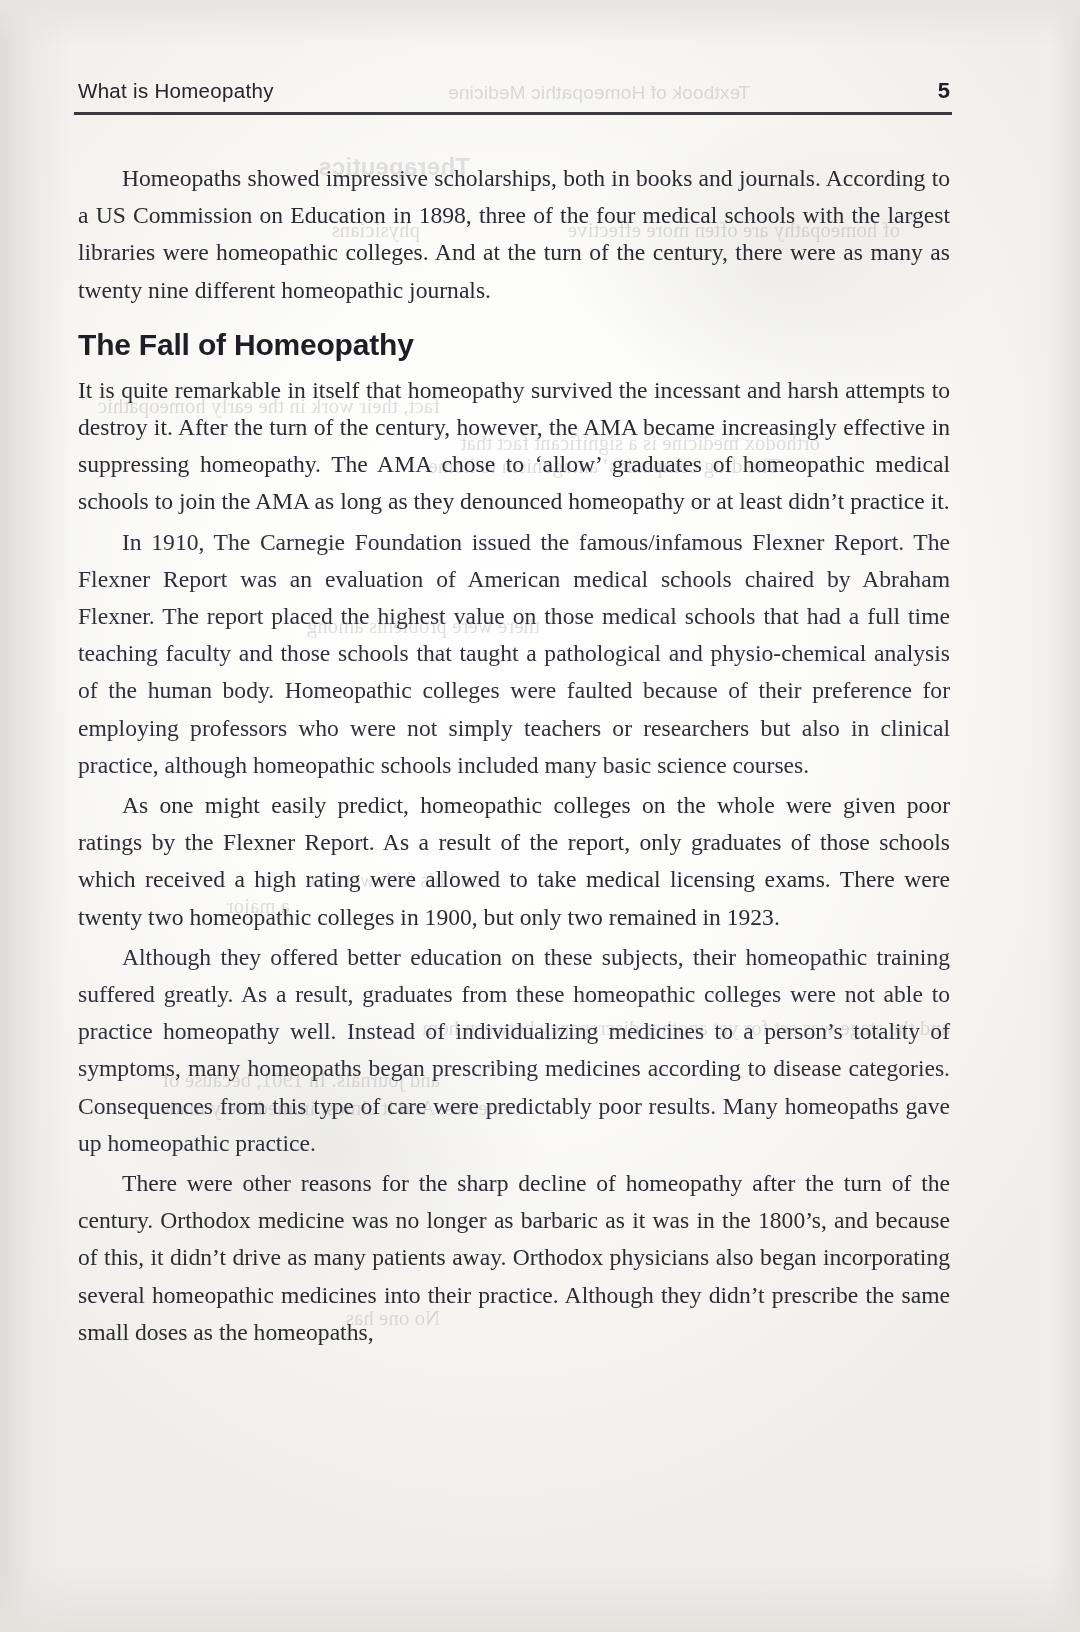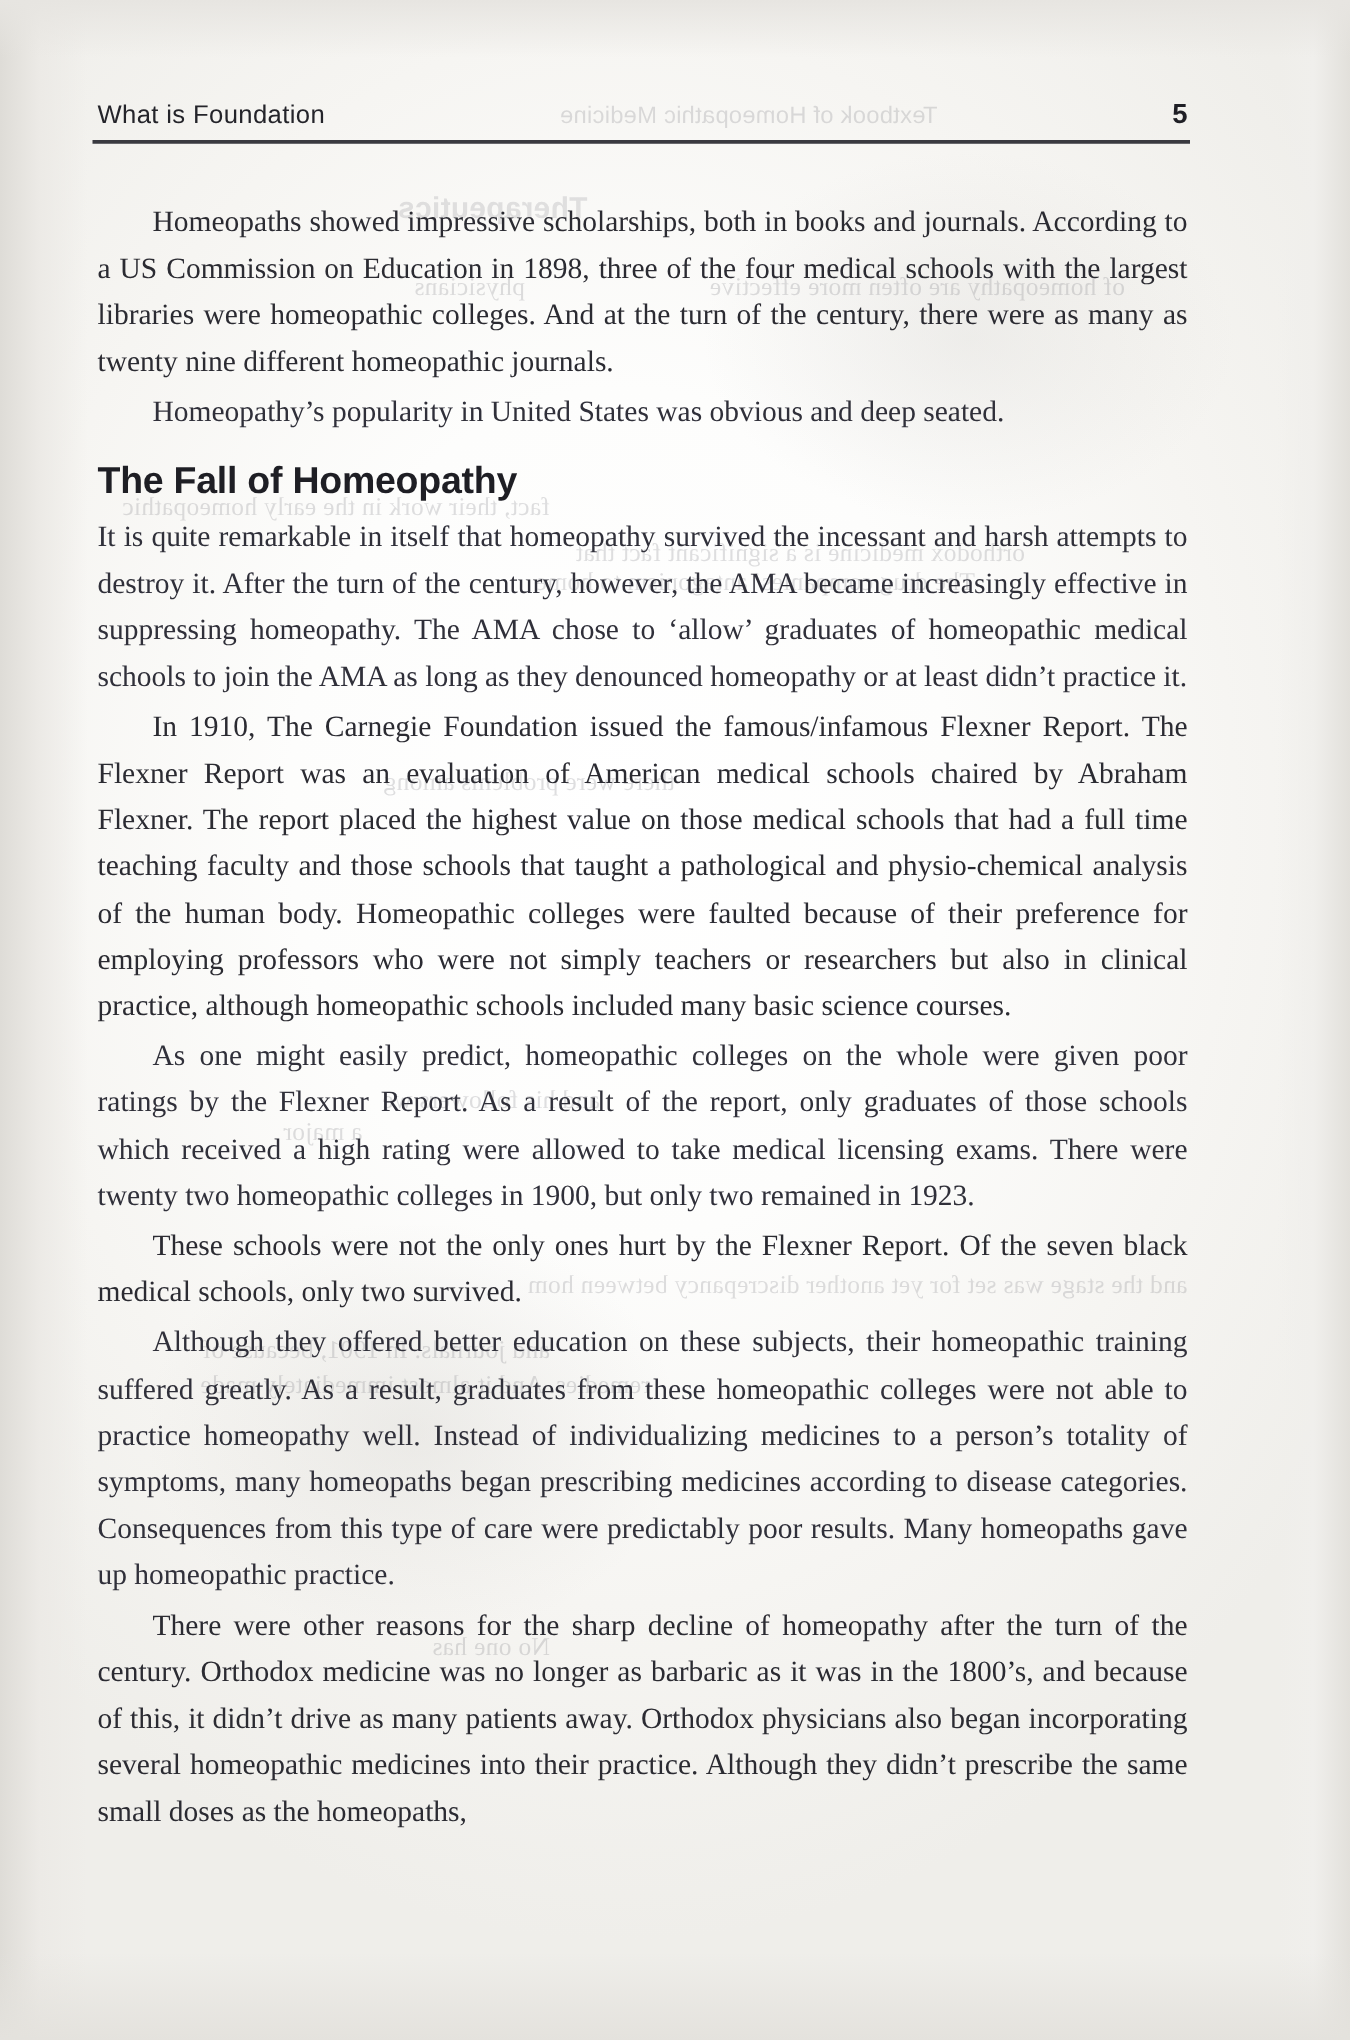--- a/index.html
+++ b/index.html
@@ -193,36 +193,34 @@
     <div class="ghost-line" style="left:560px; top:1090px;">remedies. And it almost immediately made</div>
     <div class="ghost-line" style="left:640px; top:1300px;">No one has</div>
   </div>
 
   <div class="paper-smudge-a"></div>
   <div class="paper-smudge-b"></div>
 
   <div class="content">
 
     <div class="runhead">
-      <span class="runhead-title">What is Foundation</span>
+      <span class="runhead-title">What is Homeopathy</span>
       <span class="runhead-folio">5</span>
     </div>
     <div class="runrule"></div>
 
     <div class="column">
 
       <p class="para">Homeopaths showed impressive scholarships, both in books and journals. According to a US Commission on Education in 1898, three of the four medical schools with the largest libraries were homeopathic colleges. And at the turn of the century, there were as many as twenty nine different homeopathic journals.</p>
-      <p class="para tight">Homeopathy’s popularity in United States was obvious and deep seated.</p>
 
       <h2 class="section-heading">The Fall of Homeopathy</h2>
 
       <p class="para noindent">It is quite remarkable in itself that homeopathy survived the incessant and harsh attempts to destroy it. After the turn of the century, however, the AMA became increasingly effective in suppressing homeopathy. The AMA chose to ‘allow’ graduates of homeopathic medical schools to join the AMA as long as they denounced homeopathy or at least didn’t practice it.</p>
       <p class="para">In 1910, The Carnegie Foundation issued the famous/infamous Flexner Report. The Flexner Report was an evaluation of American medical schools chaired by Abraham Flexner. The report placed the highest value on those medical schools that had a full time teaching faculty and those schools that taught a pathological and physio-chemical analysis of the human body. Homeopathic colleges were faulted because of their preference for employing professors who were not simply teachers or researchers but also in clinical practice, although homeopathic schools included many basic science courses.</p>
       <p class="para">As one might easily predict, homeopathic colleges on the whole were given poor ratings by the Flexner Report. As a result of the report, only graduates of those schools which received a high rating were allowed to take medical licensing exams. There were twenty two homeopathic colleges in 1900, but only two remained in 1923.</p>
-      <p class="para">These schools were not the only ones hurt by the Flexner Report. Of the seven black medical schools, only two survived.</p>
       <p class="para">Although they offered better education on these subjects, their homeopathic training suffered greatly. As a result, graduates from these homeopathic colleges were not able to practice homeopathy well. Instead of individualizing medicines to a person’s totality of symptoms, many homeopaths began prescribing medicines according to disease categories. Consequences from this type of care were predictably poor results. Many homeopaths gave up homeopathic practice.</p>
       <p class="para">There were other reasons for the sharp decline of homeopathy after the turn of the century. Orthodox medicine was no longer as barbaric as it was in the 1800’s, and because of this, it didn’t drive as many patients away. Orthodox physicians also began incorporating several homeopathic medicines into their practice. Although they didn’t prescribe the same small doses as the homeopaths,</p>
 
     </div>
   </div>
 
   <div class="paper-shade-left"></div>
   <div class="paper-shade-right"></div>
   <div class="paper-shade-top"></div>
   <div class="paper-shade-bottom"></div>

